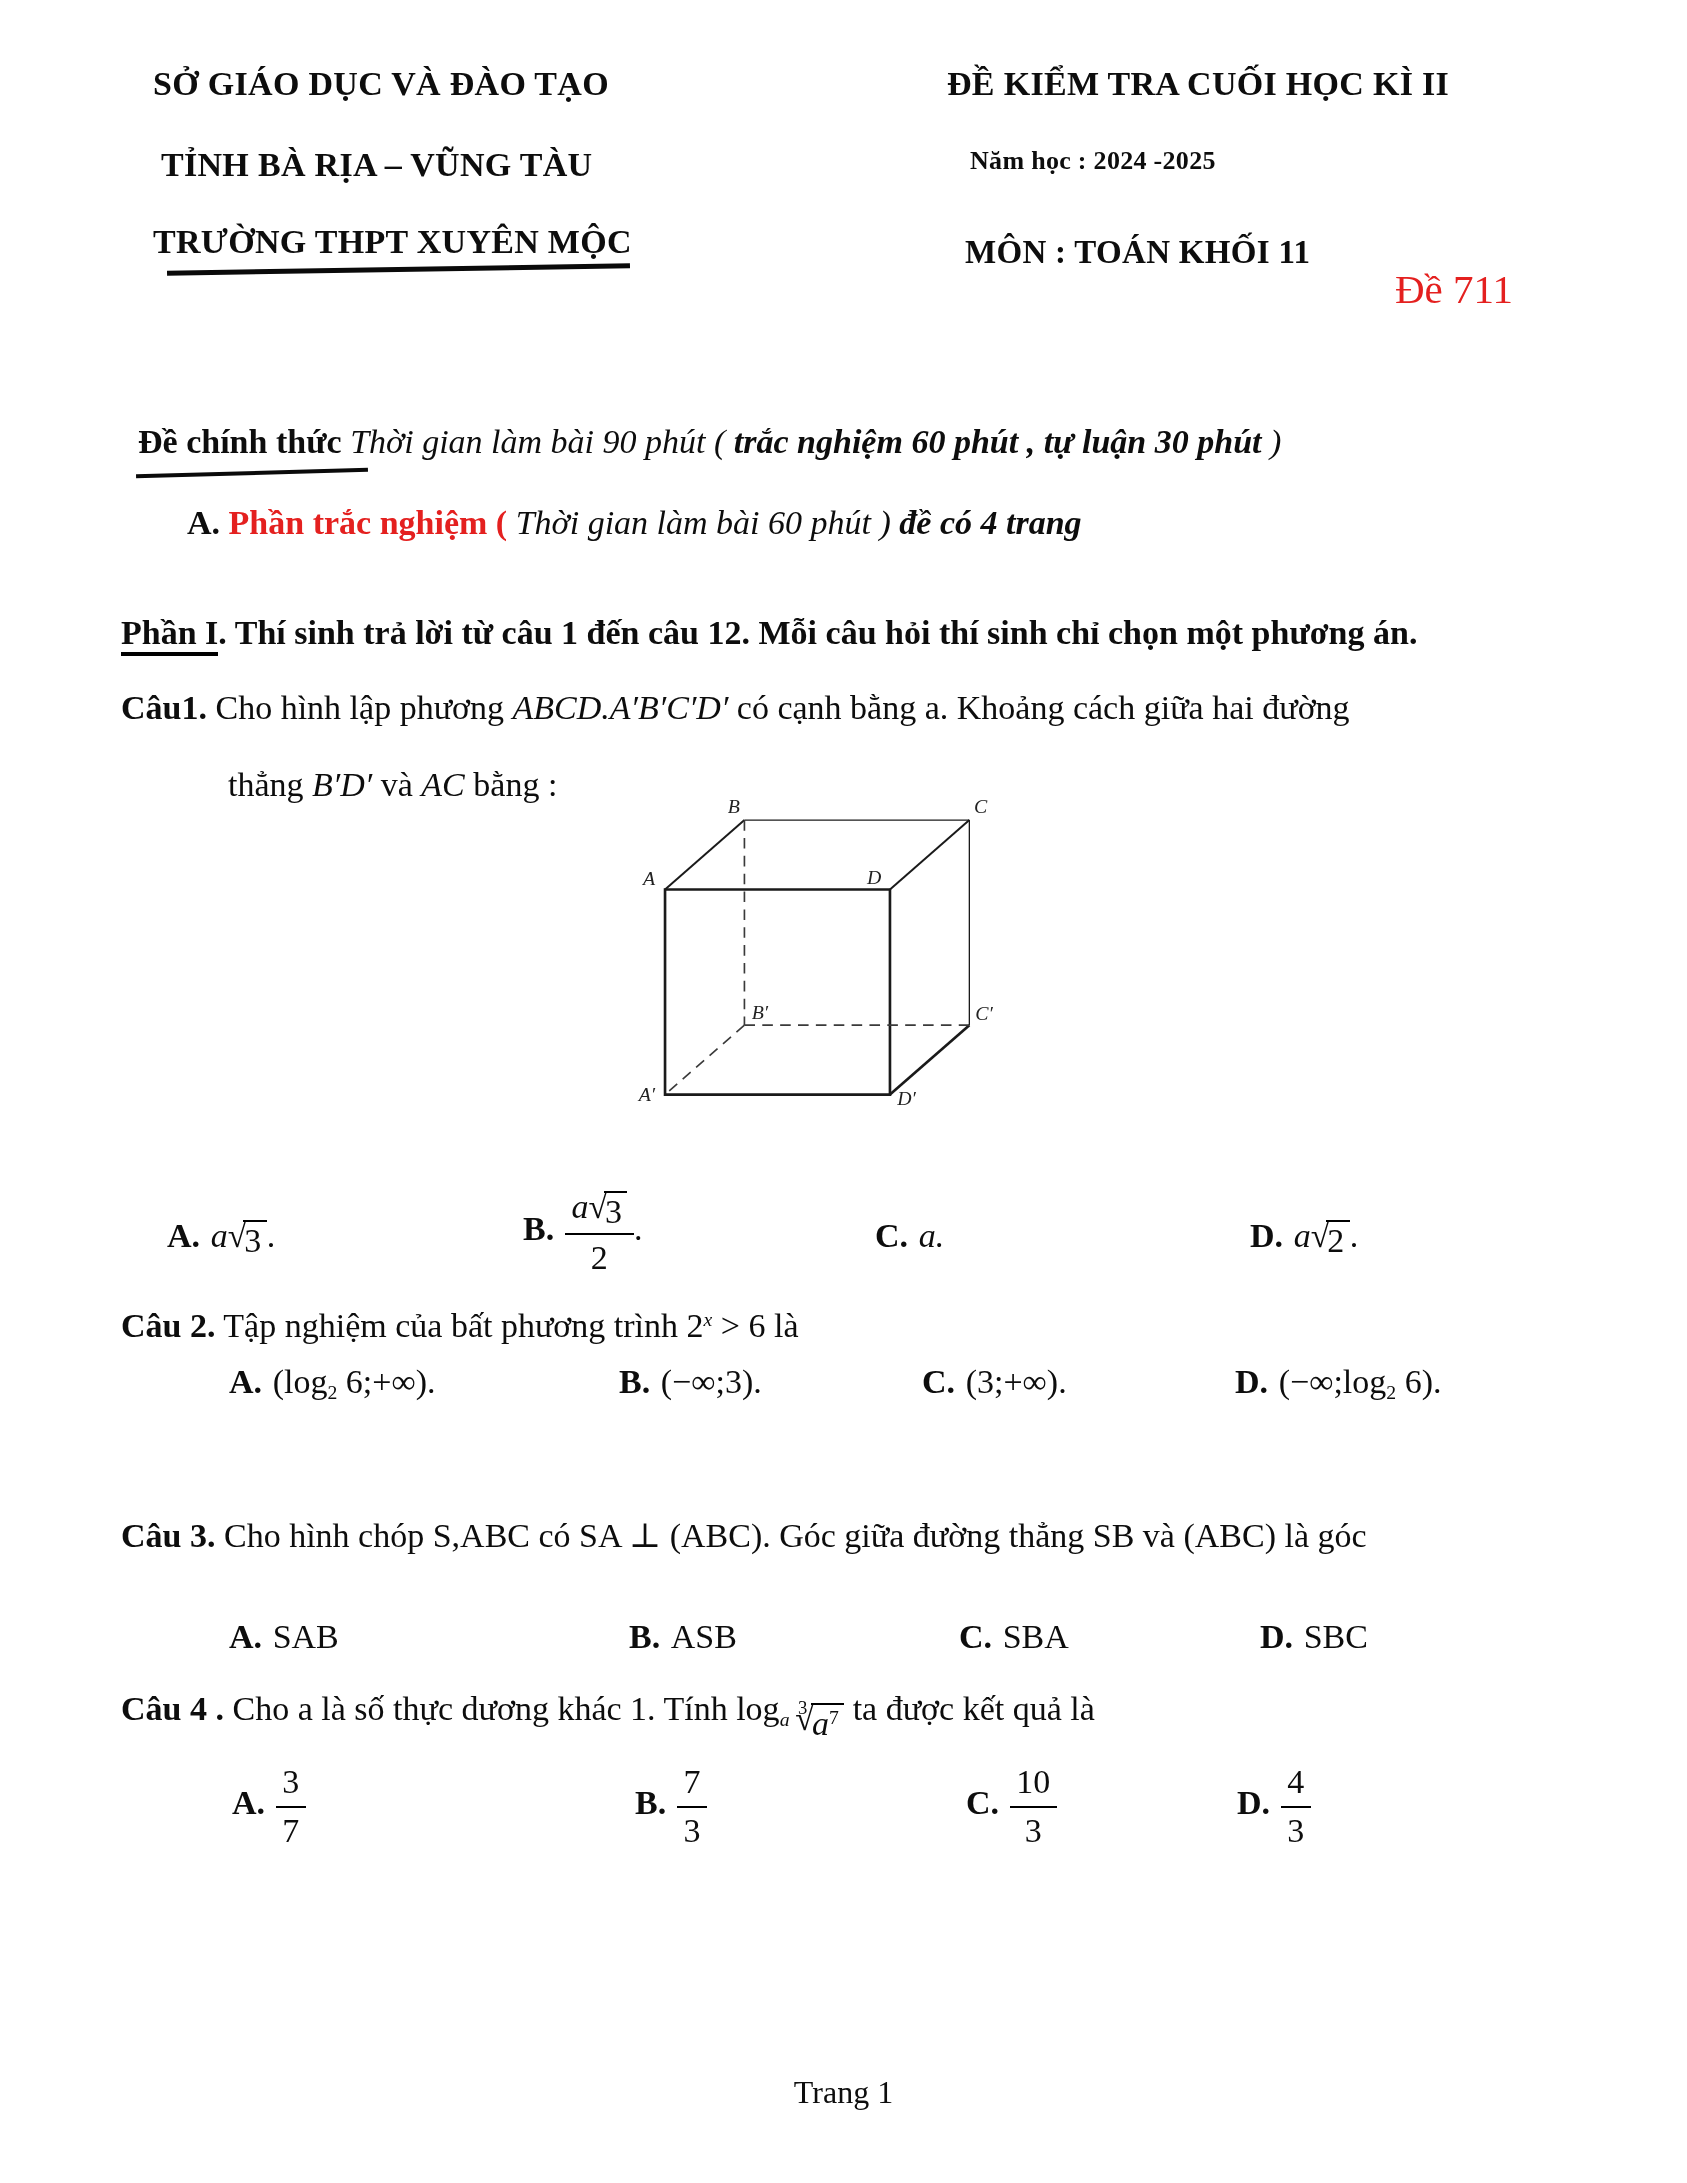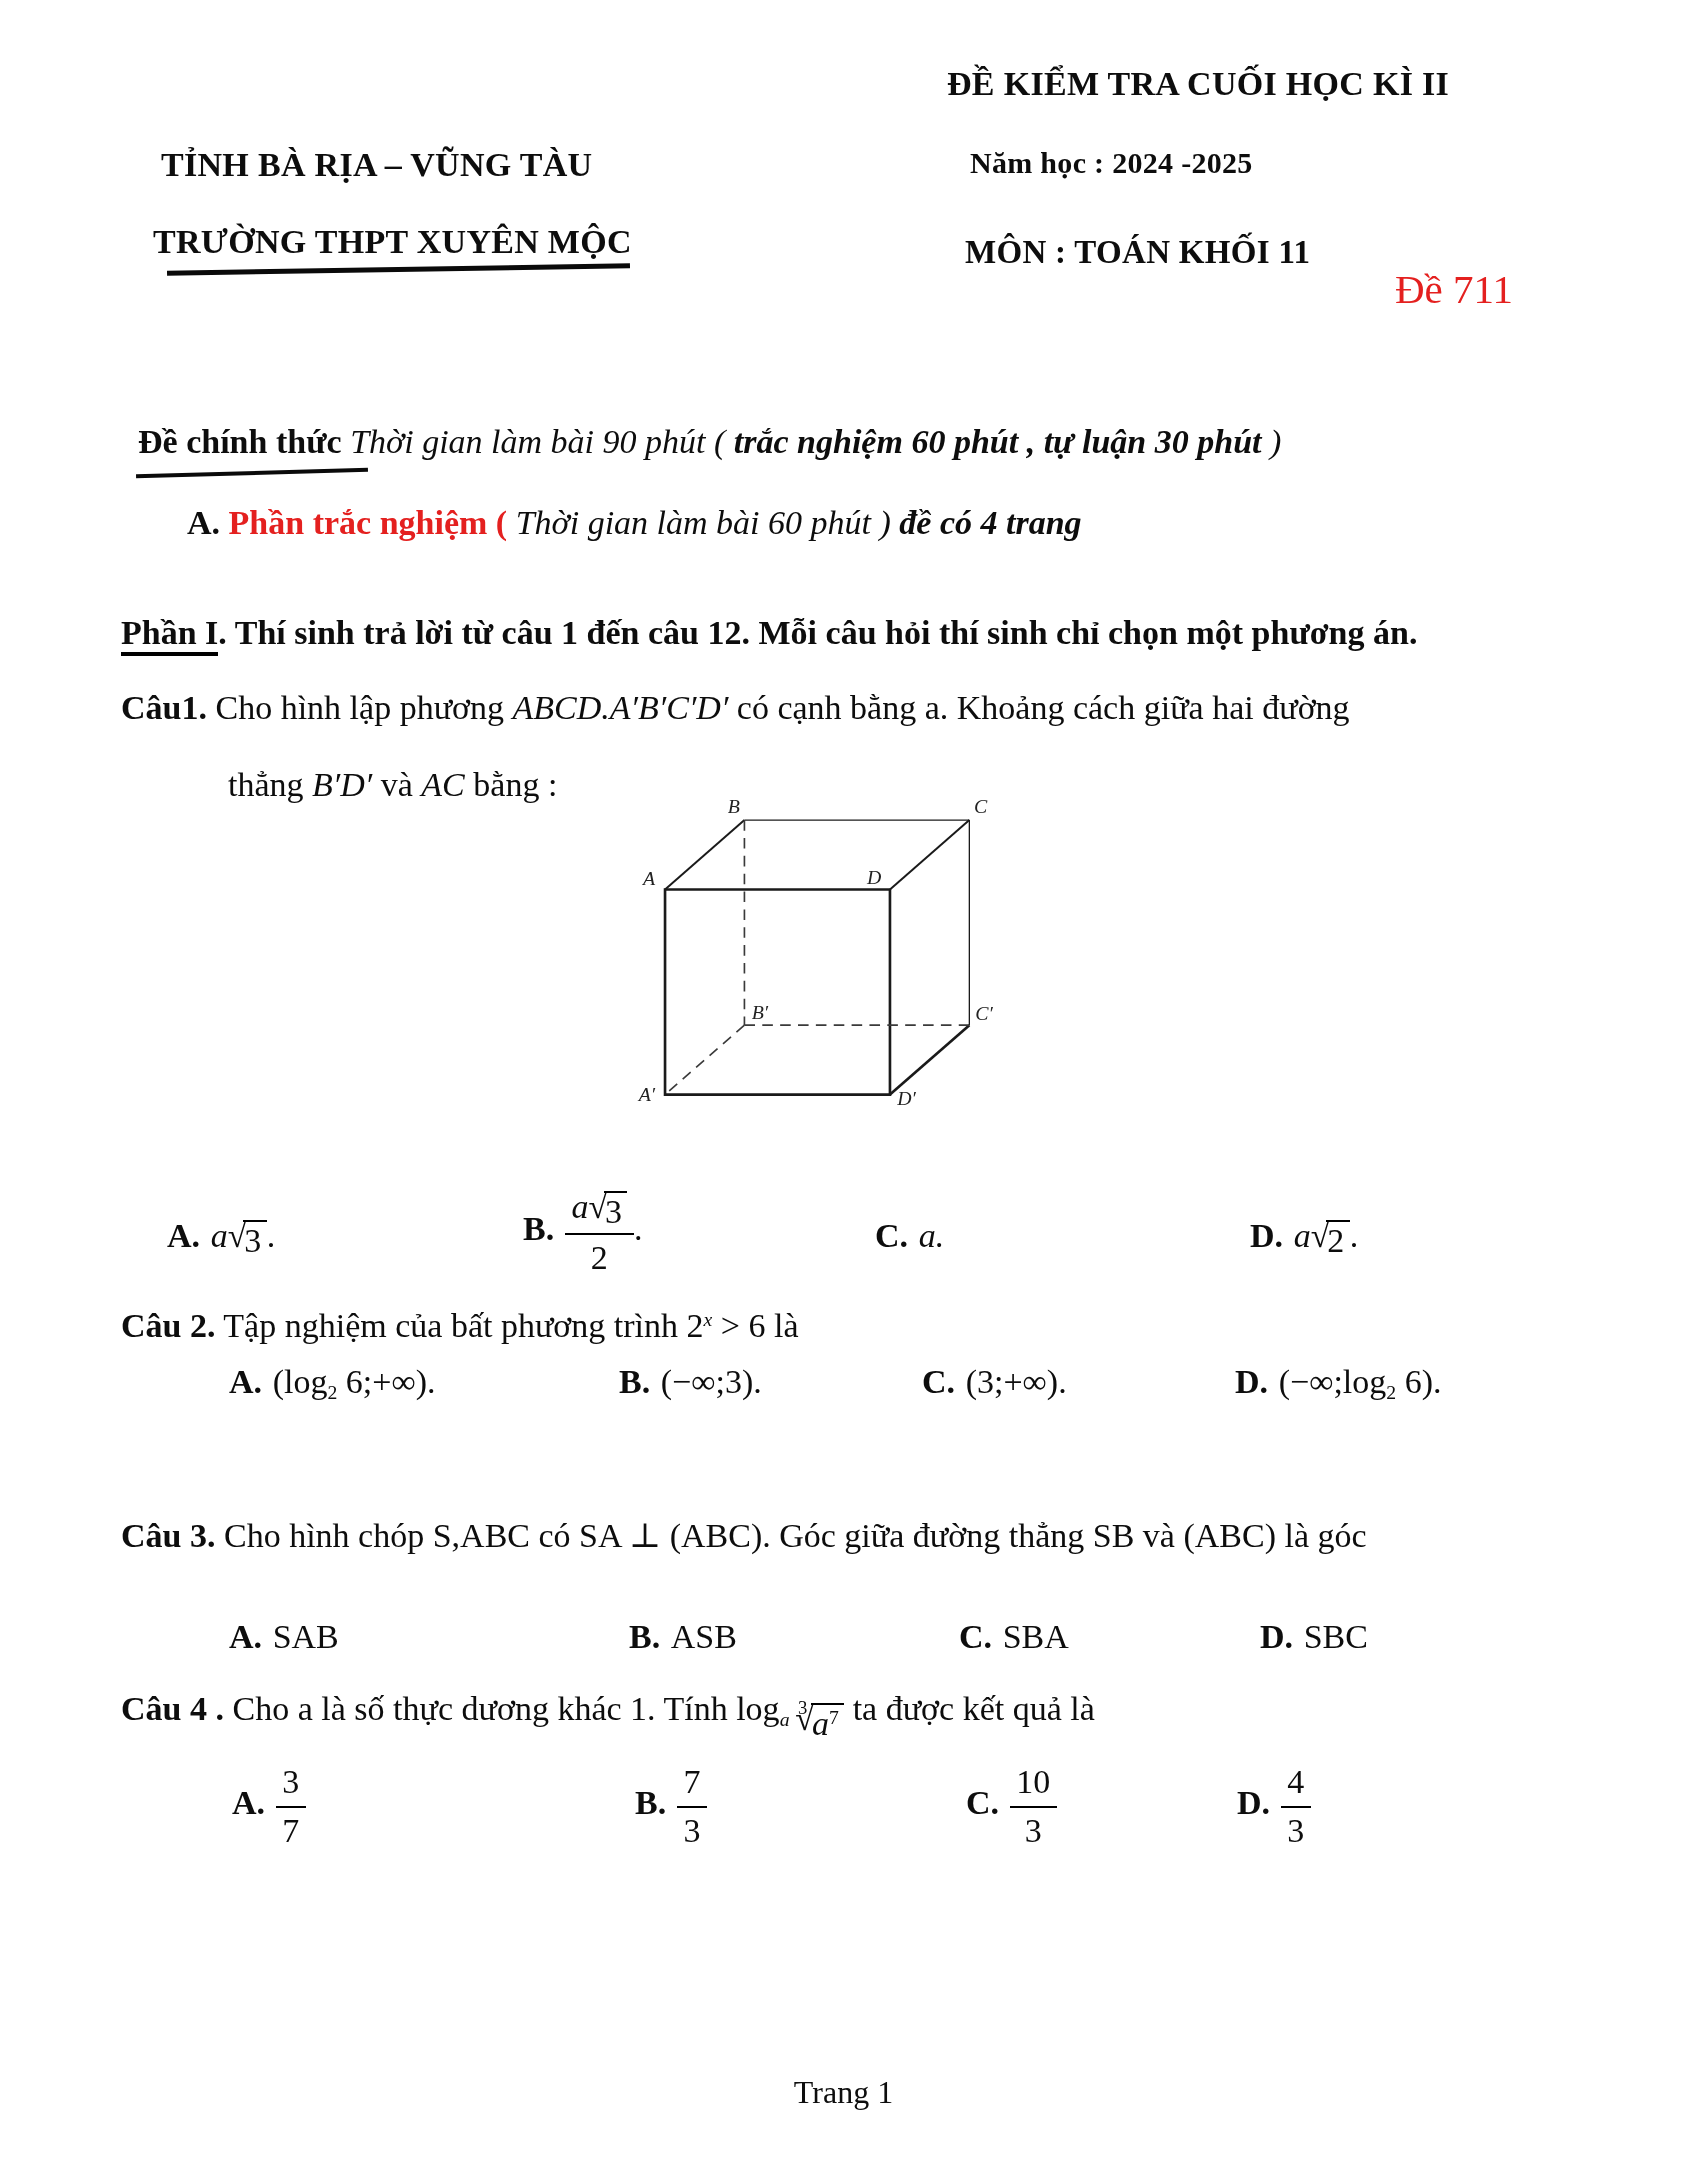--- a/index.html
+++ b/index.html
@@ -27,26 +27,27 @@
   .rs{line-height:0.95;}
   .rb{border-top:2.6px solid #000;line-height:0.95;padding:2.6px 5.3px 0 1.3px;margin-left:-3.3px;}
   .ri{font-size:0.55em;position:relative;top:-0.3em;margin-right:-12px;}
   svg text{font-family:"Liberation Serif","DejaVu Serif",serif;font-style:italic;font-size:30px;fill:#222;}
 </style>
 </head>
 <body>
 
 <div class="page">
 
+  <div class="abs h" style="left:153px;top:65px;">SỞ GIÁO DỤC VÀ ĐÀO TẠO</div>
   <div class="abs h" style="left:161px;top:146px;">TỈNH BÀ RỊA – VŨNG TÀU</div>
   <div class="abs h" style="left:153px;top:223px;">TRƯỜNG THPT XUYÊN MỘC</div>
   <div class="rule" style="left:167px;top:267px;width:463px;height:4.6px;transform:rotate(-0.9deg);"></div>
 
   <div class="abs h" style="left:947px;top:65px;">ĐỀ KIỂM TRA CUỐI HỌC KÌ II</div>
-  <div class="abs h" style="left:970px;top:146px;font-size:30px;">Năm học : 2024 -2025</div>
+  <div class="abs h" style="left:970px;top:146px;font-size:26px;">Năm học : 2024 -2025</div>
   <div class="abs h" style="left:965px;top:234px;font-size:33px;">MÔN : TOÁN KHỐI 11</div>
   <div class="abs code" style="left:1395px;top:265px;">Đề 711</div>
 
   <div class="abs t" style="left:138px;top:423px;">
     <span class="b">Đề chính thức</span><span class="i"> Thời gian làm bài 90 phút ( </span><span class="bi">trắc nghiệm 60 phút , tự luận 30 phút</span><span class="i"> )</span>
   </div>
   <div class="rule" style="left:136px;top:471px;width:232px;height:4px;transform:rotate(-1.6deg);"></div>
 
   <div class="abs t" style="left:187px;top:504px;">
     <span class="b">A.</span><span class="b red"> Phần trắc nghiệm (</span><span class="i"> Thời gian làm bài 60 phút ) </span><span class="bi">đề có 4 trang</span>

